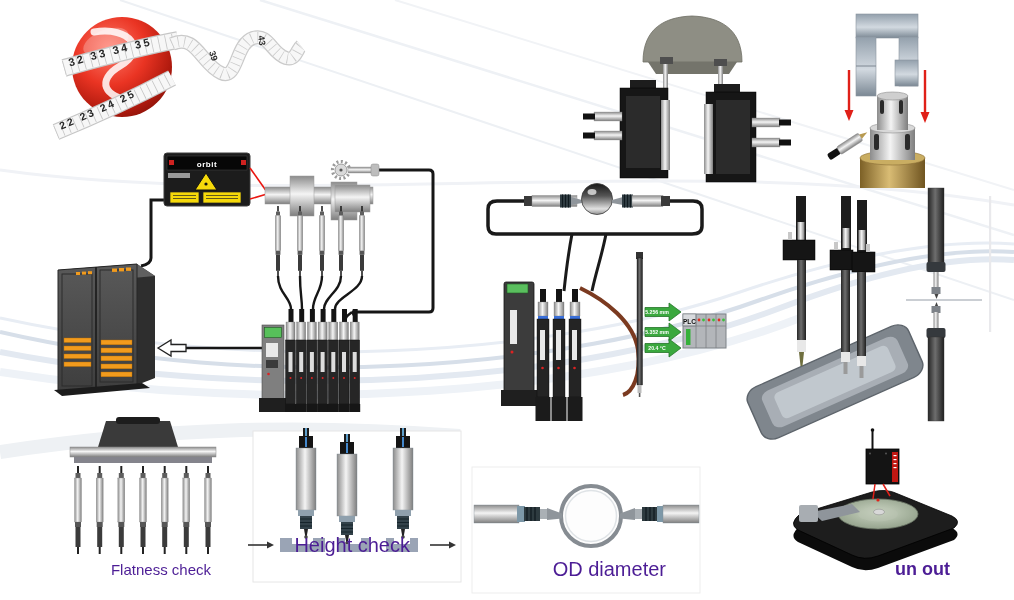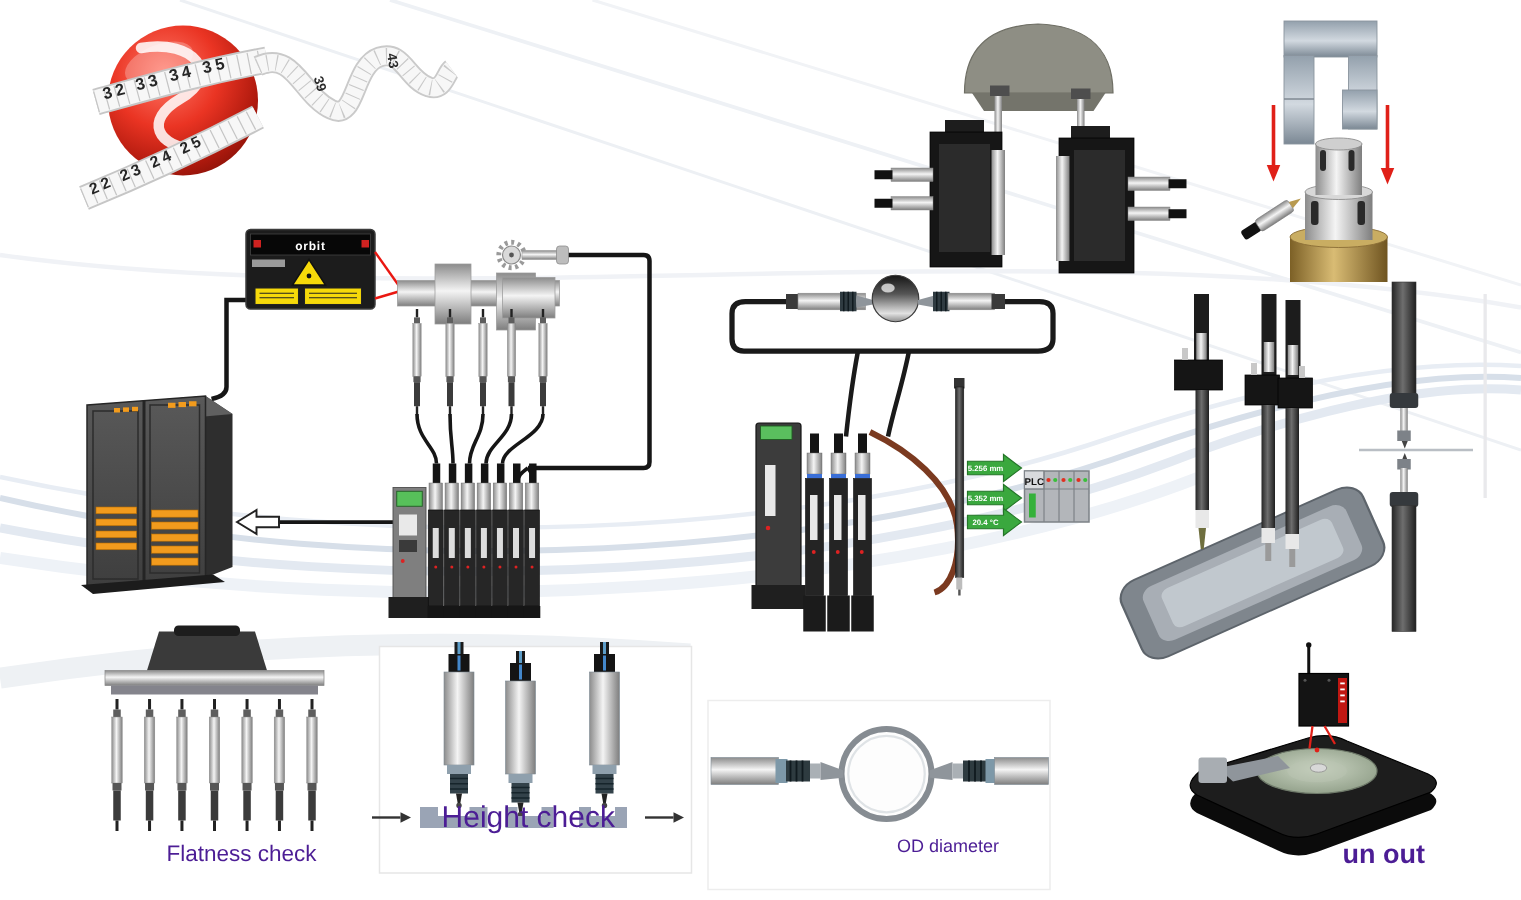--- a/index.html
+++ b/index.html
@@ -5,21 +5,21 @@
   html,body{margin:0;padding:0;background:#fff;}
   .stage{position:relative;width:1014px;height:600px;background:#ffffff;overflow:hidden;
          font-family:"Liberation Sans",sans-serif;}
   .stage svg.art{position:absolute;left:0;top:0;}
   .title{position:absolute;left:330px;top:16px;width:256px;text-align:center;
          font-family:"DejaVu Sans",sans-serif;font-weight:bold;font-size:27px;color:#000;}
   .title span{display:inline-block;border-bottom:2.5px solid #000;padding-bottom:3px;}
   .caption{position:absolute;color:#4c1d95;text-align:right;line-height:1.1;}
   .cap-flatness{left:83px;top:562px;width:128px;font-size:15px;}
   .cap-height{left:288px;top:534px;width:122px;font-size:20px;}
-  .cap-od{left:536px;top:558px;width:130px;font-size:12px;}
+  .cap-od{left:536px;top:558px;width:130px;font-size:20px;}
   .cap-runout{left:866px;top:560px;width:84px;font-size:18px;font-weight:bold;}
 </style>
 </head>
 <body>
 
 <div class="stage">
 <svg class="art" width="1014" height="600" viewBox="0 0 1014 600">
   <defs>
     <linearGradient id="gSilV" x1="0" y1="0" x2="0" y2="1">
       <stop offset="0" stop-color="#8c8c8c"></stop>

